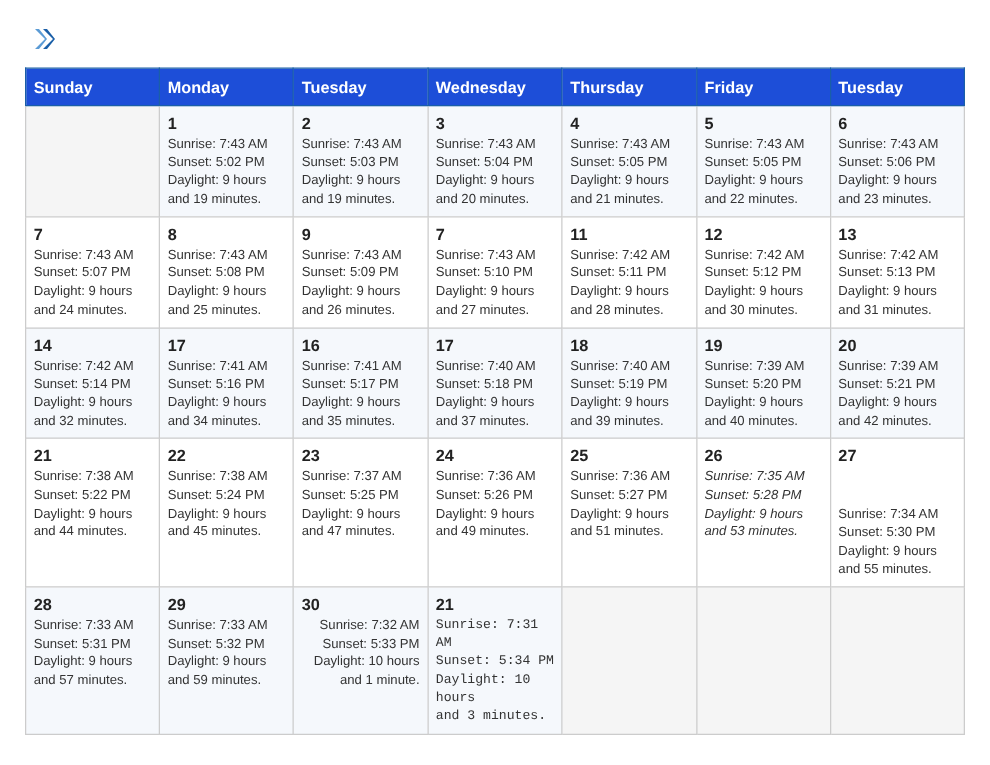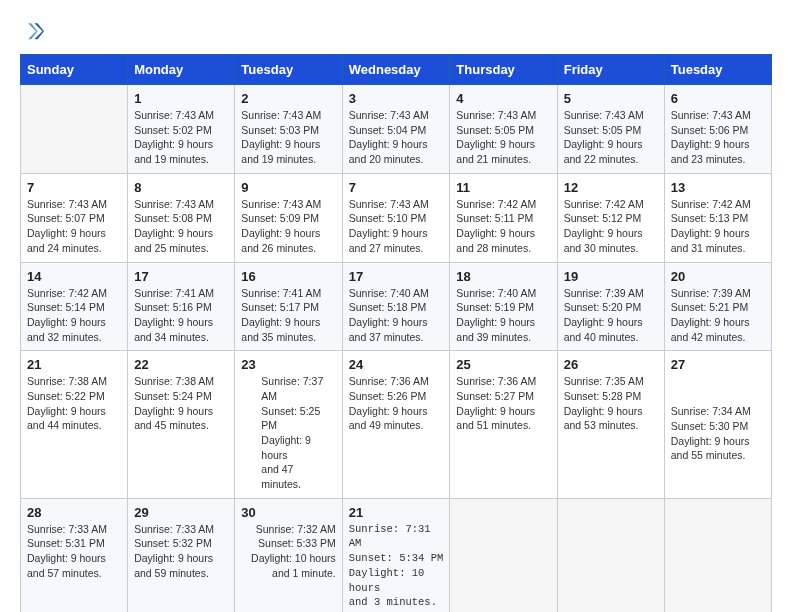--- a/index.html
+++ b/index.html
@@ -283,42 +283,42 @@
         </td>
         <td>
           <span class="day-num">22</span>
           <div class="day-info" style="white-space: pre-line;">Sunrise: 7:38 AM
 Sunset: 5:24 PM
 Daylight: 9 hours
 and 45 minutes.</div>
         </td>
         <td>
           <span class="day-num">23</span>
-          <div class="day-info" style="white-space: pre-line; margin-left: 20px;">Sunrise: 7:37 AM
+          <div class="day-info" style="white-space: pre-line;">Sunrise: 7:37 AM
 Sunset: 5:25 PM
 Daylight: 9 hours
 and 47 minutes.</div>
         </td>
         <td>
           <span class="day-num">24</span>
           <div class="day-info" style="white-space: pre-line;">Sunrise: 7:36 AM
 Sunset: 5:26 PM
 Daylight: 9 hours
 and 49 minutes.</div>
         </td>
         <td>
           <span class="day-num">25</span>
           <div class="day-info" style="white-space: pre-line;">Sunrise: 7:36 AM
 Sunset: 5:27 PM
 Daylight: 9 hours
 and 51 minutes.</div>
         </td>
         <td>
           <span class="day-num">26</span>
-          <div class="day-info" style="white-space: pre-line;">Sunrise: 7:35 AM
+          <div class="day-info" style="white-space: pre-line; font-style: italic;">Sunrise: 7:35 AM
 Sunset: 5:28 PM
 Daylight: 9 hours
 and 53 minutes.</div>
         </td>
         <td>
           <span class="day-num">27</span>
           <div class="day-info" style="white-space: pre-line; margin-top: 32px;">Sunrise: 7:34 AM
 Sunset: 5:30 PM
 Daylight: 9 hours
 and 55 minutes.</div>

